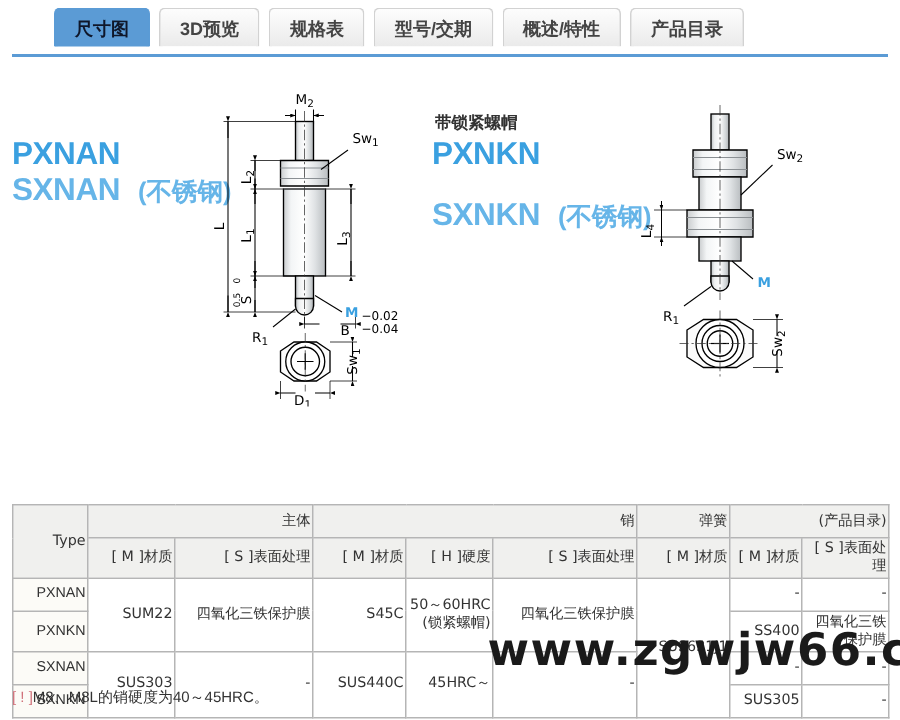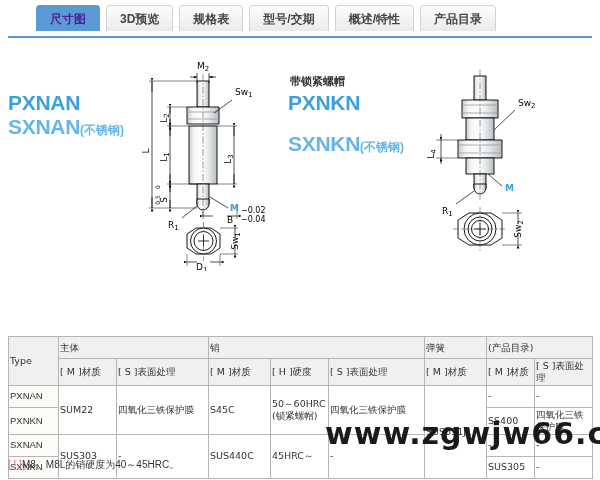--- a/index.html
+++ b/index.html
@@ -50,43 +50,44 @@
     border: 1px solid #d2d2d2;
     border-bottom: none;
     border-radius: 4px 4px 0 0;
     white-space: nowrap;
     box-sizing: border-box;
     cursor: pointer;
   }
   .tab.active {
     background: #5b9bd5;
     border-color: #5b9bd5;
-    color: #4c1d95;
+    color: #0f172a;
   }
 
   
   .drawing-area {
     position: absolute;
     left: 0; top: 44px;
     width: 600px;
     height: 280px;
   }
   .model-label {
     position: absolute;
     font-weight: bold;
     line-height: 1.0;
     white-space: nowrap;
   }
   .model-label .code {
     font-size: 21px;
     letter-spacing: -0.3px;
   }
   .model-label .sub {
-    font-size: 12px;
-    font-weight: bold;
+    font-size: 17px;
+    font-weight: bold;
+    padding-left: 12px;
   }
   .caption-cn {
     position: absolute;
     font-size: 11px;
     color: #333333;
     font-family: "DejaVu Sans", sans-serif;
     white-space: nowrap;
     font-weight: bold;
   }
   svg { display: block; }
@@ -101,21 +102,21 @@
   table.spec {
     border-collapse: collapse;
     width: 584px;
     table-layout: fixed;
     font-family: "DejaVu Sans", "Liberation Sans", sans-serif;
   }
   table.spec th, table.spec td {
     border: 1px solid #b5b5b5;
     font-size: 9.5px;
     color: #333333;
-    text-align: left;
+    text-align: right;
     vertical-align: middle;
     padding: 1px 1px;
     font-weight: normal;
     line-height: 1.25;
   }
   table.spec thead th {
     background: #f0f0ee;
     height: 19px;
   }
   table.spec tbody td {

